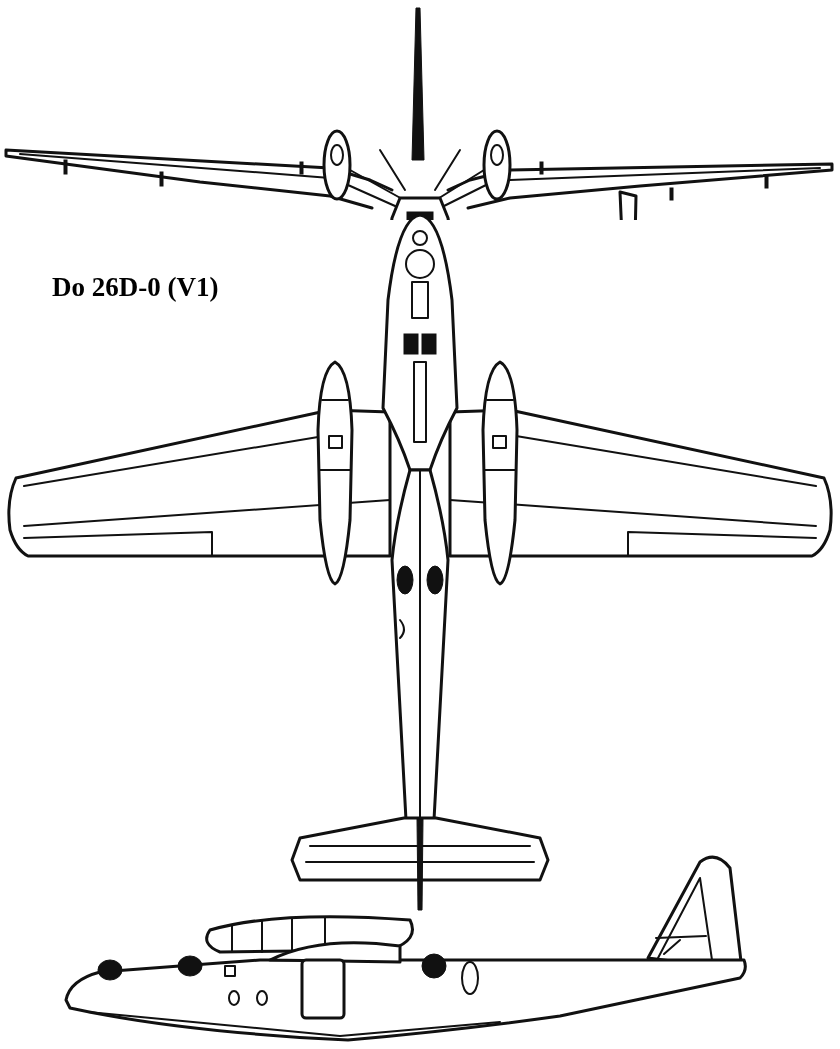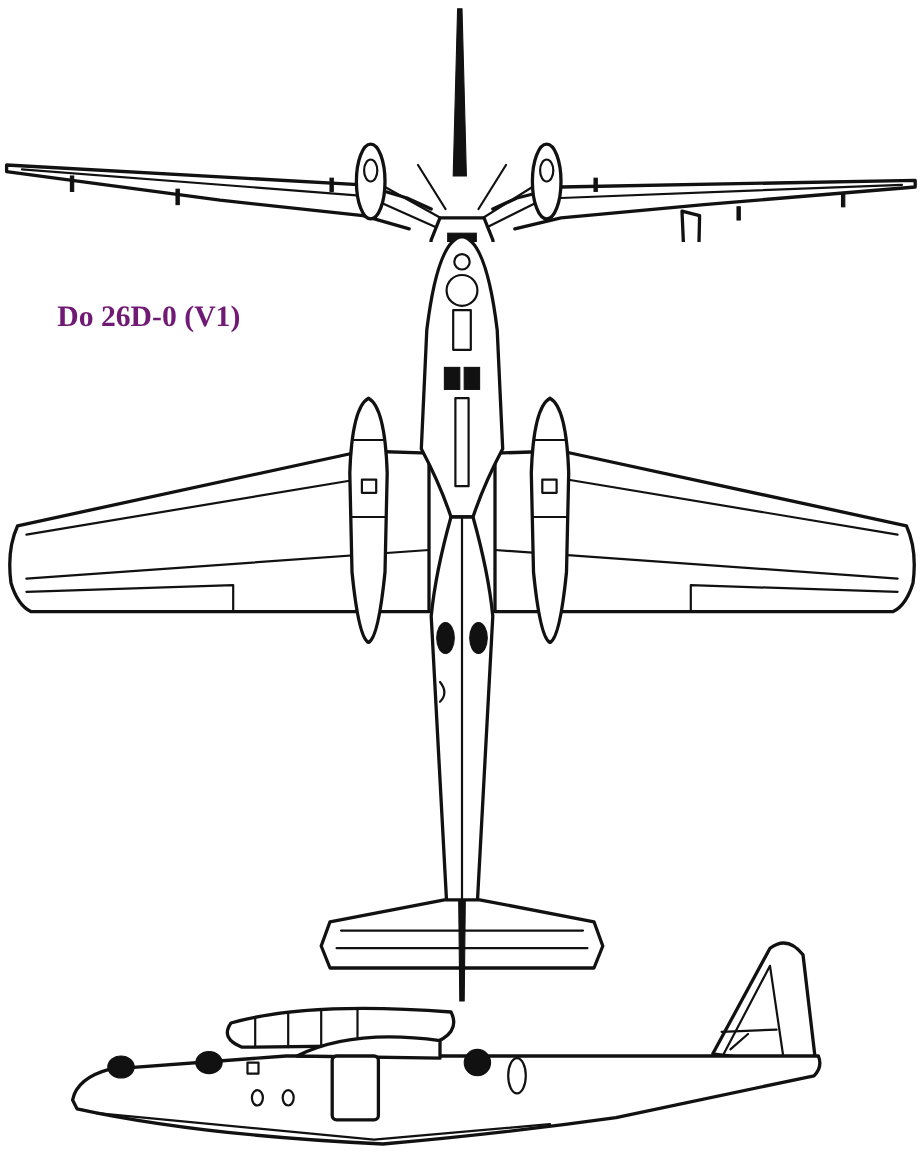--- a/index.html
+++ b/index.html
@@ -1,21 +1,21 @@
 <!DOCTYPE html>
 <html><head>
 <meta charset="utf-8">
 <style>
   html, body { margin: 0; padding: 0; background: #ffffff; }
   body { width: 840px; height: 1049px; position: relative; overflow: hidden; }
   .canvas { position: absolute; left: 0; top: 0; width: 840px; height: 1049px; }
   .title {
     position: absolute; left: 52px; top: 272px;
     font-family: "Liberation Serif", "DejaVu Serif", serif;
-    font-weight: bold; font-size: 27px; color: #701a75; letter-spacing: 0px;
+    font-weight: bold; font-size: 27px; color: #000000; letter-spacing: 0px;
     white-space: nowrap;
   }
   svg { position: absolute; left: 0; top: 0; }
   .ln { fill: none; stroke: #111; stroke-width: 3; stroke-linejoin: round; stroke-linecap: round; }
   .thin { fill: none; stroke: #111; stroke-width: 2; stroke-linejoin: round; stroke-linecap: round; }
   .fill { fill: #111; stroke: #111; stroke-width: 1; }
   .wf { fill: #fff; stroke: #111; stroke-width: 3; stroke-linejoin: round; }
   .dash { fill: none; stroke: #111; stroke-width: 2.5; stroke-dasharray: 6 4; }
 </style>
 </head>

